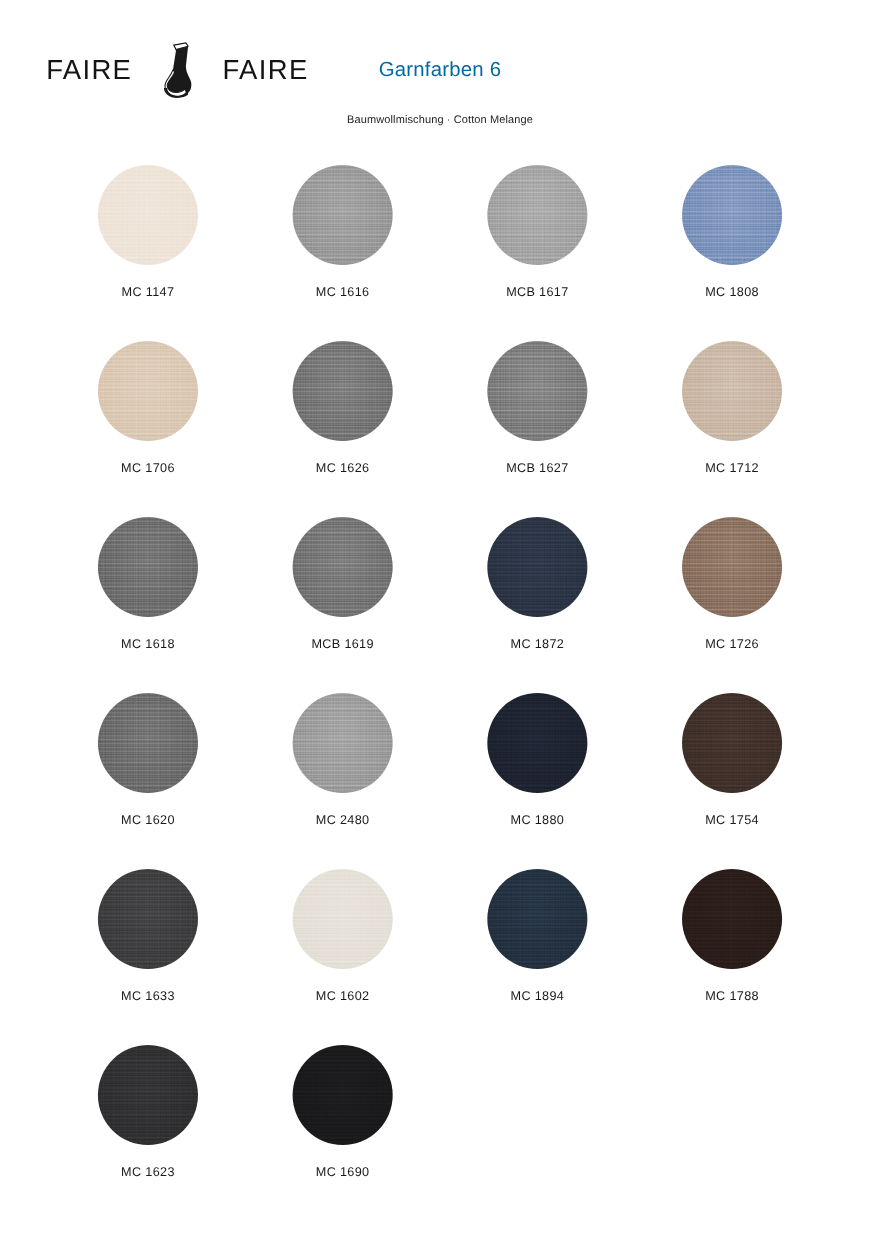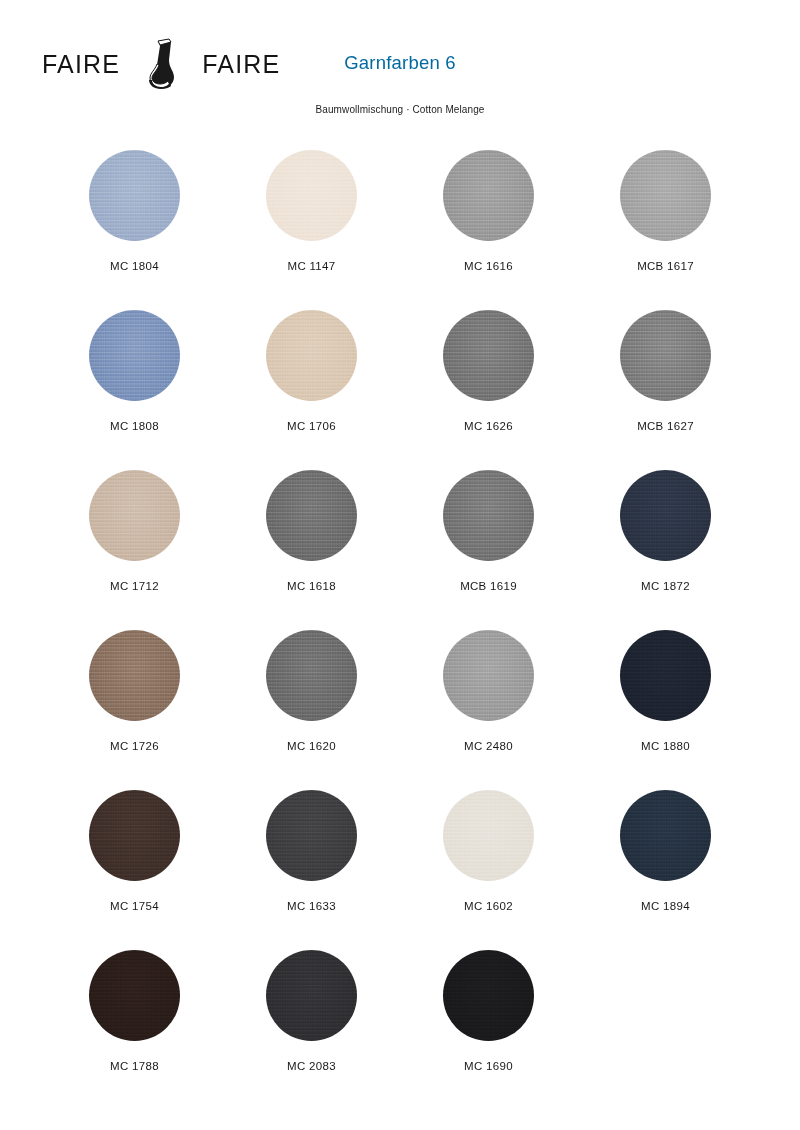--- a/index.html
+++ b/index.html
@@ -154,24 +154,20 @@
 
   <div class="title-block">
     <h1 class="doc-title">Garnfarben 6</h1>
     <p class="doc-subtitle">Baumwollmischung · Cotton Melange</p>
   </div>
 
 </div>
 
 <div class="swatch-grid">
     <div class="swatch-cell">
-      <div class="swatch-disc" style="background-color: rgb(159, 176, 203);"></div>
-      <div class="swatch-label">MC 1804</div>
-    </div>
-    <div class="swatch-cell">
       <div class="swatch-disc" style="background-color: rgb(239, 228, 216);"></div>
       <div class="swatch-label">MC 1147</div>
     </div>
     <div class="swatch-cell">
       <div class="swatch-disc" style="background-color: rgb(155, 155, 155);"></div>
       <div class="swatch-label">MC 1616</div>
     </div>
     <div class="swatch-cell">
       <div class="swatch-disc" style="background-color: rgb(165, 165, 165);"></div>
       <div class="swatch-label">MCB 1617</div>
@@ -239,19 +235,19 @@
     <div class="swatch-cell">
       <div class="swatch-disc" style="background-color: rgb(36, 49, 64);"></div>
       <div class="swatch-label">MC 1894</div>
     </div>
     <div class="swatch-cell">
       <div class="swatch-disc" style="background-color: rgb(42, 29, 25);"></div>
       <div class="swatch-label">MC 1788</div>
     </div>
     <div class="swatch-cell">
       <div class="swatch-disc" style="background-color: rgb(48, 48, 51);"></div>
-      <div class="swatch-label">MC 2083</div>
+      <div class="swatch-label">MC 1623</div>
     </div>
     <div class="swatch-cell">
       <div class="swatch-disc" style="background-color: rgb(26, 26, 28);"></div>
       <div class="swatch-label">MC 1690</div>
     </div>
   </div>
 
 </body></html>

